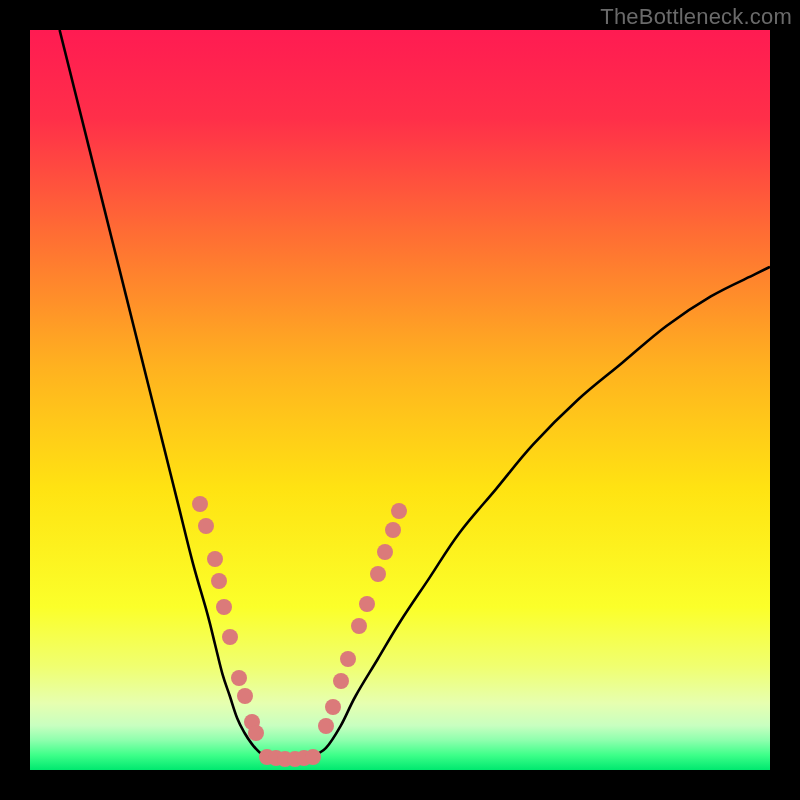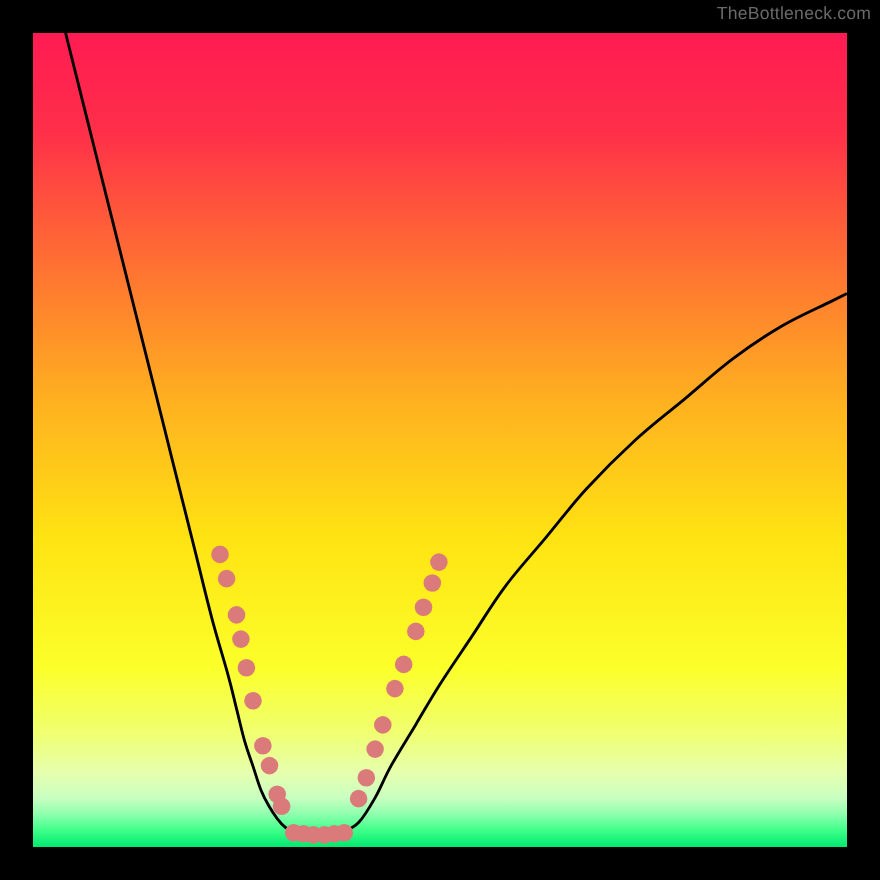--- a/index.html
+++ b/index.html
@@ -33,21 +33,21 @@
     position: absolute;
     left: 0; top: 0;
     width: 740px;
     height: 740px;
   }
   .watermark {
     position: absolute;
     top: 4px;
     right: 8px;
     color: #6a6a6a;
-    font-size: 16px;
+    font-size: 22px;
     letter-spacing: 0.2px;
   }
   .dot {
     position: absolute;
     width: 16px;
     height: 16px;
     border-radius: 50%;
     background: #db7a7a;
     transform: translate(-50%, -50%);
   }

